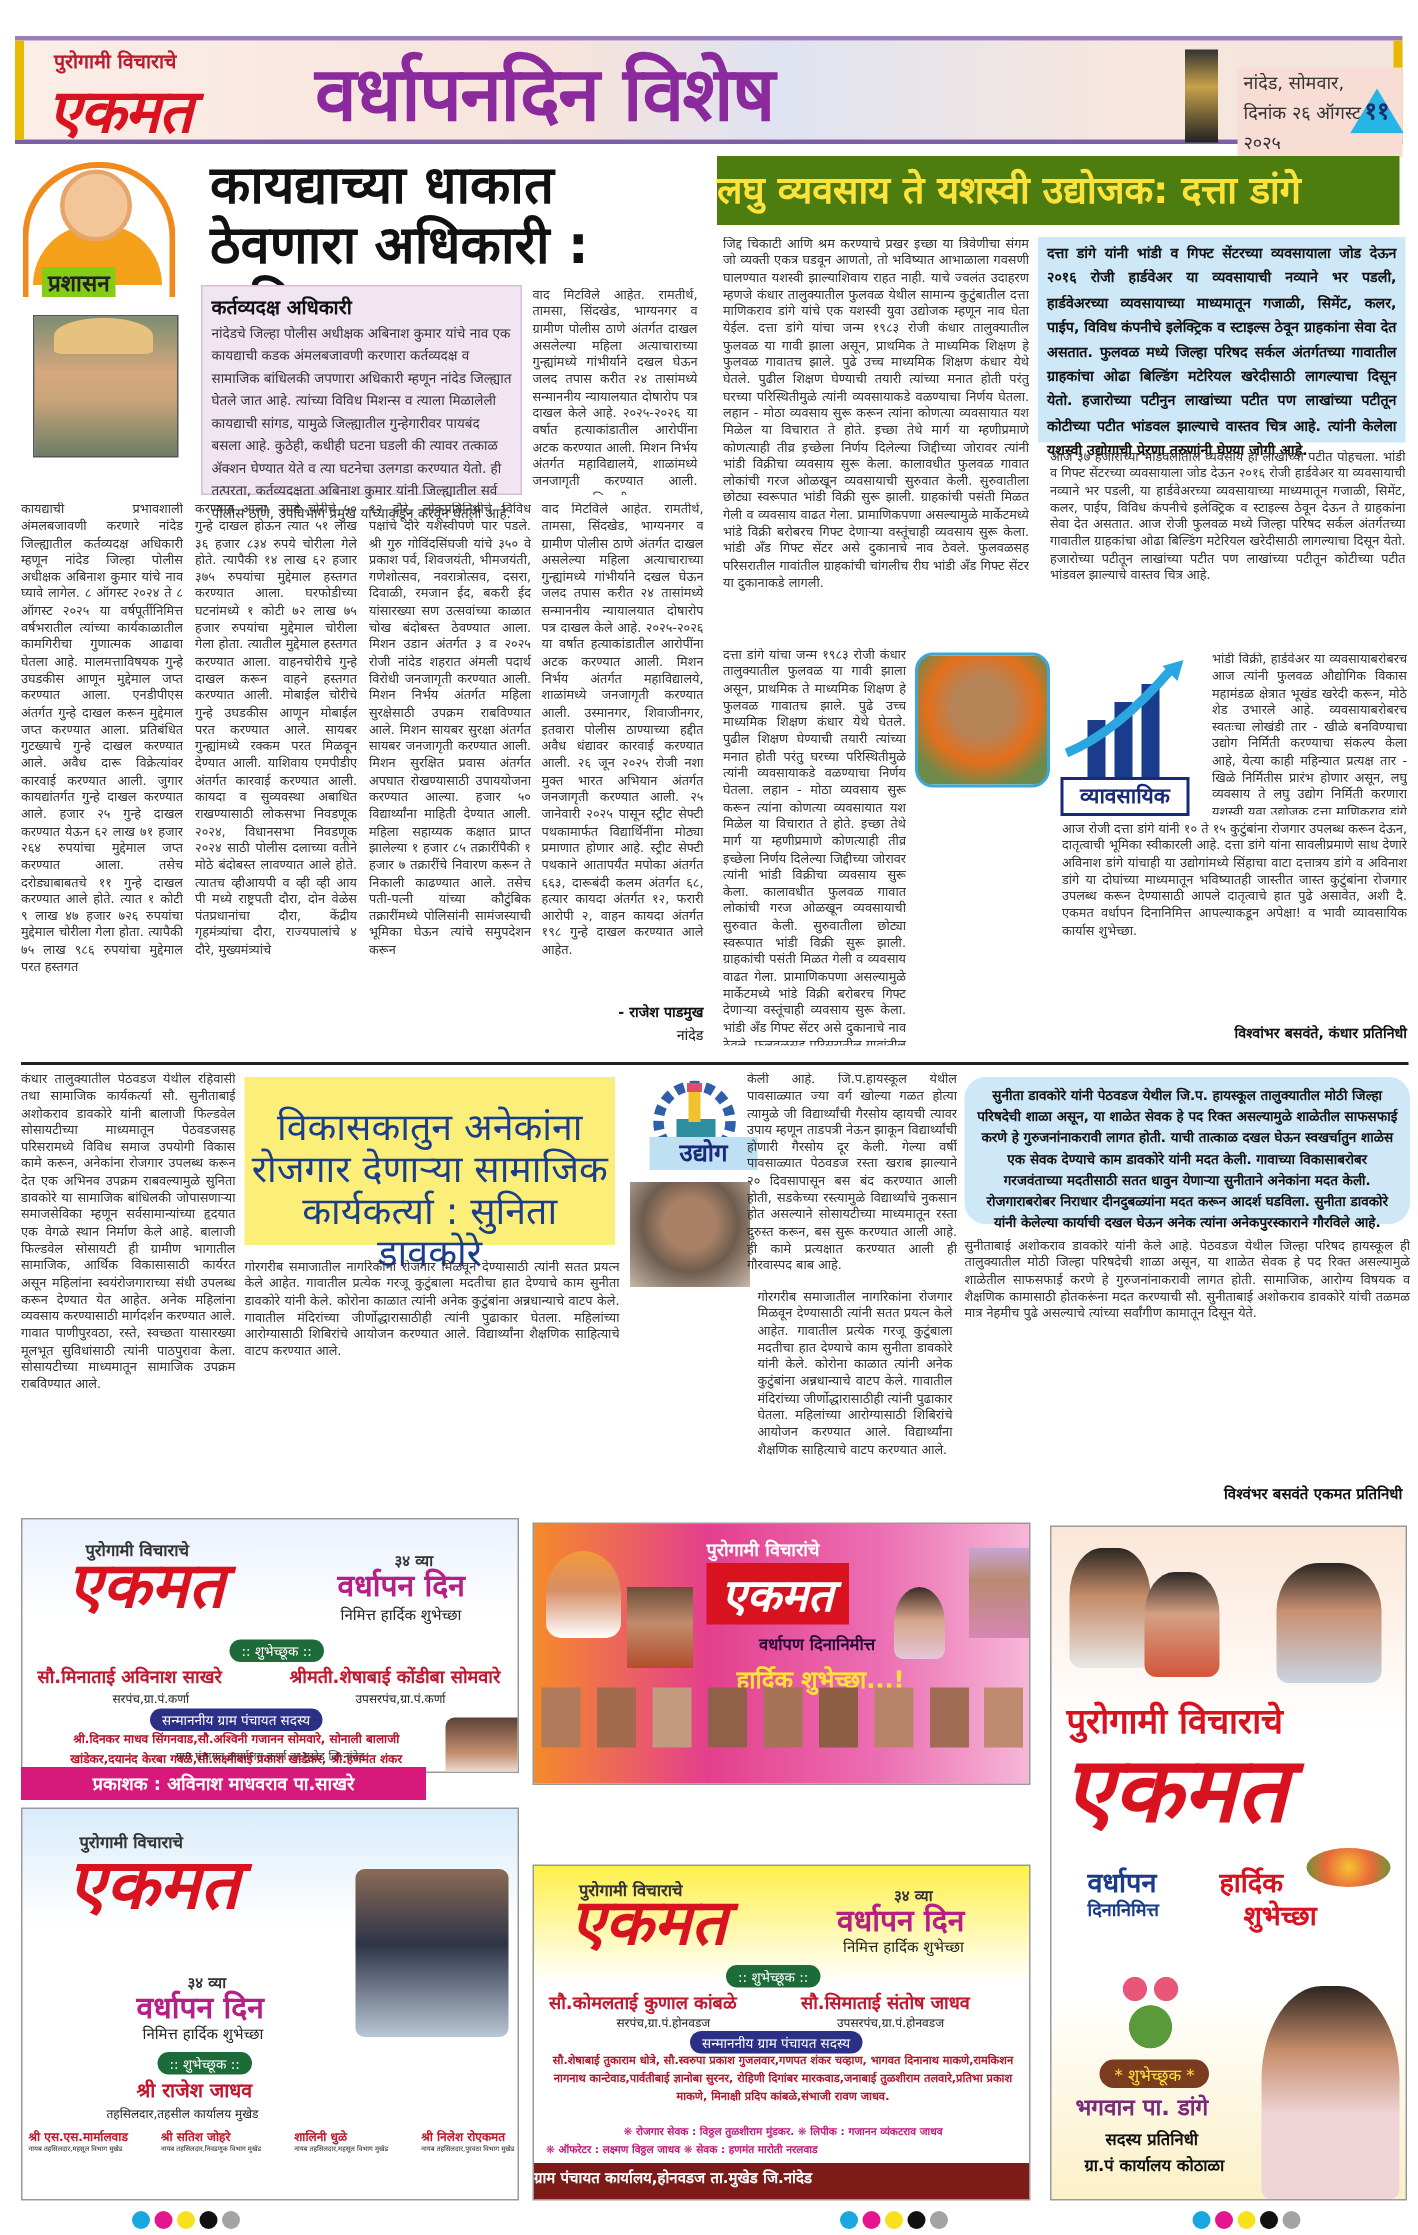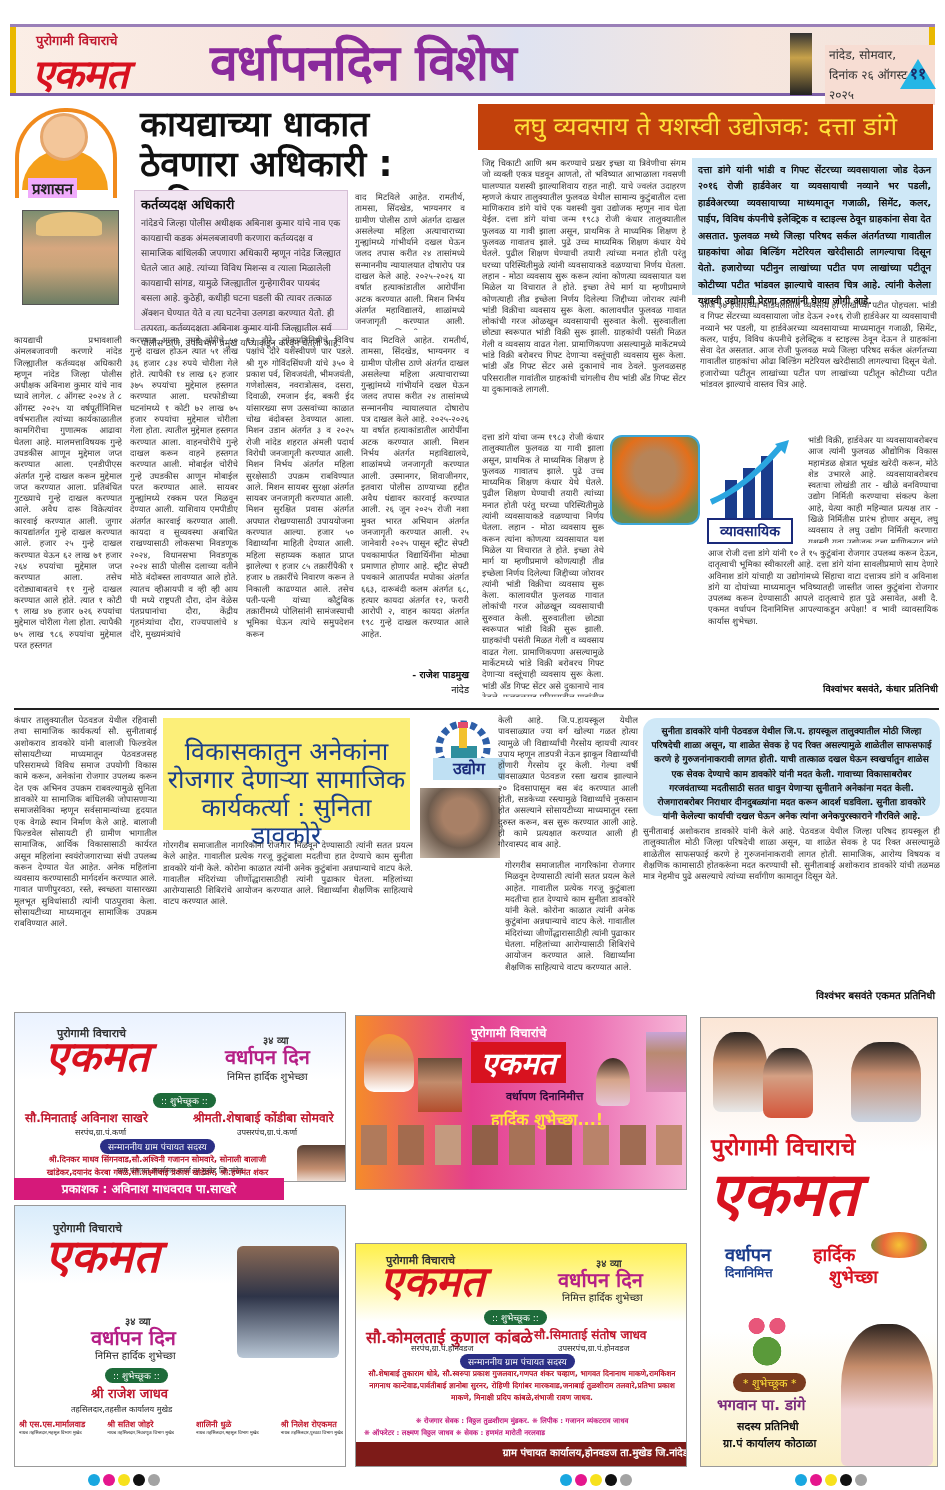--- a/index.html
+++ b/index.html
@@ -11,31 +11,31 @@
 .mast .rbar{right:0;top:0;width:6px;height:100%;background:#e9b800}
 .mast .tag{left:26px;top:4px;font-size:13px;color:#c0182e;font-weight:bold}
 .mast .logo{left:22px;top:18px;font-size:40px;color:#d8121f;font-weight:bold;font-style:italic;font-family:"DejaVu Serif",serif;letter-spacing:-1px}
 .mast .title{left:200px;top:0px;font-size:50px;color:#8a2a9c;font-weight:bold;letter-spacing:-1px}
 .mast .date{left:815px;top:18px;font-size:12px;color:#333;line-height:20px;background:#f7ddd3;padding:0 4px}
 .mast .pg{left:890px;top:32px;width:36px;height:30px;background:#25b6e6;color:#1b2d6b;font-weight:bold;font-size:16px;text-align:center;line-height:30px;clip-path:polygon(50% 0,100% 100%,0 100%)}
 .mast .pen{left:780px;top:6px;width:22px;height:62px;background:linear-gradient(#333,#c8a24a 40%,#222)}
 .icon-head{left:40px;top:113px;width:48px;height:48px;border-radius:50%;background:#f3c69a;border:3px solid #e6a66b}
 .icon-body{left:22px;top:150px;width:86px;height:40px;background:#f5a01b;border-radius:40px 40px 0 0}
 .icon-frame{left:15px;top:108px;width:102px;height:90px;border:4px solid #f18a1c;border-bottom:none;border-radius:50px 50px 0 0}
-.icon-label{left:28px;top:178px;font-size:15px;font-weight:bold;color:#222;background:#f0abfc;padding:0 4px}
+.icon-label{left:28px;top:178px;font-size:15px;font-weight:bold;color:#222;background:#84cc16;padding:0 4px}
 .photo1{left:22px;top:210px;width:97px;height:95px;background:linear-gradient(#7d8e70,#d7a77f 40%,#c9a47a 60%,#6d7d64);border:1px solid #555}
 .cap{background:#e7c27f;left:36px;top:212px;width:66px;height:24px;border-radius:50% 50% 10% 10%}
 .h1a{left:140px;top:104px;font-size:35px;font-weight:bold;color:#111;line-height:40px;width:330px}
 .sidebox{left:134px;top:190px;width:214px;height:140px;background:#f2e5f2;border:1px solid #d6bfd6;padding:4px 6px}
 .sidebox h3{font-size:13px;margin-bottom:3px;color:#111}
 .sidebox p{font-size:9px;line-height:15px;color:#333}
 .col{font-size:8.5px;line-height:11.3px;color:#333;text-align:justify;overflow:hidden}
 .byline{font-size:9.5px;font-weight:bold;text-align:right;color:#111}
 
-.h1b{left:478px;top:104px;width:455px;height:46px;background:#c2410c;color:#ffe23a;font-size:25px;font-weight:normal;text-align:center;line-height:46px}
+.h1b{left:478px;top:104px;width:455px;height:46px;background:#4d7c0f;color:#ffe23a;font-size:25px;font-weight:bold;line-height:46px}
 .bluebox{left:692px;top:158px;width:245px;height:137px;background:#cfe8f7;padding:4px 6px;font-size:9.5px;line-height:16.4px;font-weight:bold;color:#111;text-align:justify}
 .photo2{left:610px;top:435px;width:90px;height:90px;border-radius:12px;background:radial-gradient(circle at 50% 40%,#b78458 30%,#e36f1b 55%,#6e8a4b 80%);border:2px solid #3ca7d8}
 .biz-icon{left:705px;top:438px;width:88px;height:84px}
 .biz-label{left:707px;top:518px;width:86px;height:26px;border:2px solid #1a2a7a;font-size:14px;font-weight:bold;color:#1a2a7a;text-align:center;line-height:22px;background:#fff}
 
 .hr{height:2px;background:#222}
 
 .yellowbox{left:163px;top:718px;width:247px;height:112px;background:#fcef79;color:#1a3e8a;font-size:25px;text-align:center;line-height:28px;padding-top:20px}
 .udyog-icon{left:433px;top:716px;width:60px;height:70px}
 .udyog-label{left:433px;top:758px;width:72px;height:22px;background:#bfe0f3;color:#1a2a7a;font-size:16px;font-weight:bold;text-align:center;line-height:22px}
@@ -200,29 +200,29 @@
   </div>
 </div>
 
 <div class="abs ad" style="left:355px;top:1243px;width:332px;height:224px;background:linear-gradient(180deg,#fff04a,#fff 35%)">
   <div class="abs tag" style="left:30px;top:8px">पुरोगामी विचाराचे</div>
   <div class="abs logo" style="left:24px;top:16px">एकमत</div>
   <div class="abs" style="left:240px;top:12px;font-size:10px;font-weight:bold;color:#333">३४ व्या</div>
   <div class="abs anniv" style="left:202px;top:22px">वर्धापन दिन</div>
   <div class="abs sub" style="left:206px;top:46px">निमित्त हार्दिक शुभेच्छा</div>
   <div class="abs pill" style="left:128px;top:66px;background:#1e6b3a">:: शुभेच्छूक ::</div>
-  <div class="abs red" style="left:10px;top:82px;font-size:16px">सौ.कोमलताई कुणाल कांबळे</div>
+  <div class="abs red" style="left:10px;top:82px;font-size:12px">सौ.कोमलताई कुणाल कांबळे</div>
   <div class="abs sub" style="left:55px;top:98px;font-size:8px">सरपंच,ग्रा.पं.होनवडज</div>
   <div class="abs red" style="left:178px;top:82px;font-size:12px">सौ.सिमाताई संतोष जाधव</div>
   <div class="abs sub" style="left:202px;top:98px;font-size:8px">उपसरपंच,ग्रा.पं.होनवडज</div>
   <div class="abs pill" style="left:104px;top:110px;background:#2b2f86">सन्माननीय ग्राम पंचायत सदस्य</div>
   <div class="abs names" style="left:8px;top:124px;width:316px;font-size:7.5px;line-height:12px">सौ.शेषाबाई तुकाराम धोत्रे, सौ.स्वरुपा प्रकाश गुजलवार,गणपत शंकर चव्हाण, भागवत दिनानाथ माकणे,रामकिशन नागनाथ कान्टेवाड,पार्वतीबाई ज्ञानोबा सुरनर, रोहिणी दिगांबर मारकवाड,जनाबाई तुळशीराम तलवारे,प्रतिभा प्रकाश माकणे, मिनाक्षी प्रदिप कांबळे,संभाजी रावण जाधव.</div>
   <div class="abs" style="left:8px;top:172px;width:316px;font-size:7px;color:#c21a7d;font-weight:bold;text-align:center">❋ रोजगार सेवक : विठ्ठल तुळशीराम मुंडकर. ❋ लिपीक : गजानन व्यंकटराव जाधव</div>
   <div class="abs" style="left:8px;top:184px;width:316px;font-size:7px;color:#c21a7d;font-weight:bold;text-align:left">❋ ऑफरेटर : लक्ष्मण विठ्ठल जाधव ❋ सेवक : हणमंत मारोती नरलवाड</div>
-  <div class="abs" style="left:0;top:198px;width:332px;height:34px;background:#7d1b18;color:#fff;font-size:10px;font-weight:bold;text-align:right;line-height:22px">ग्राम पंचायत कार्यालय,होनवडज ता.मुखेड जि.नांदेड</div>
+  <div class="abs" style="left:0;top:198px;width:332px;height:34px;background:#7d1b18;color:#fff;font-size:10px;font-weight:bold;text-align:left;line-height:22px">ग्राम पंचायत कार्यालय,होनवडज ता.मुखेड जि.नांदेड</div>
 </div>
 
 <div class="abs ad" style="left:700px;top:1017px;width:238px;height:450px;background:linear-gradient(180deg,#fbe6d6,#fff 30%,#fff 70%,#fbf0c6)">
   <div class="abs" style="left:12px;top:14px;width:54px;height:80px;border-radius:40% 40% 8px 8px;background:linear-gradient(#2b2623,#c68c68 40%,#e8e8e8)"></div>
   <div class="abs" style="left:62px;top:30px;width:50px;height:70px;border-radius:40% 40% 8px 8px;background:linear-gradient(#2b2623,#d4a084 40%,#d4553a)"></div>
   <div class="abs" style="left:150px;top:24px;width:70px;height:80px;border-radius:40% 40% 8px 8px;background:linear-gradient(#2b2623,#c99072 40%,#cad4e2)"></div>
   <div class="abs" style="left:10px;top:112px;font-size:23px;color:#d8121f;font-weight:bold">पुरोगामी विचाराचे</div>
   <div class="abs logo" style="left:8px;top:140px;font-size:60px;line-height:72px">एकमत</div>
   <div class="abs" style="left:24px;top:224px;font-size:18px;color:#1a3c8c;font-weight:bold">वर्धापन</div>
   <div class="abs" style="left:112px;top:224px;font-size:18px;color:#d8121f;font-weight:bold">हार्दिक</div>

